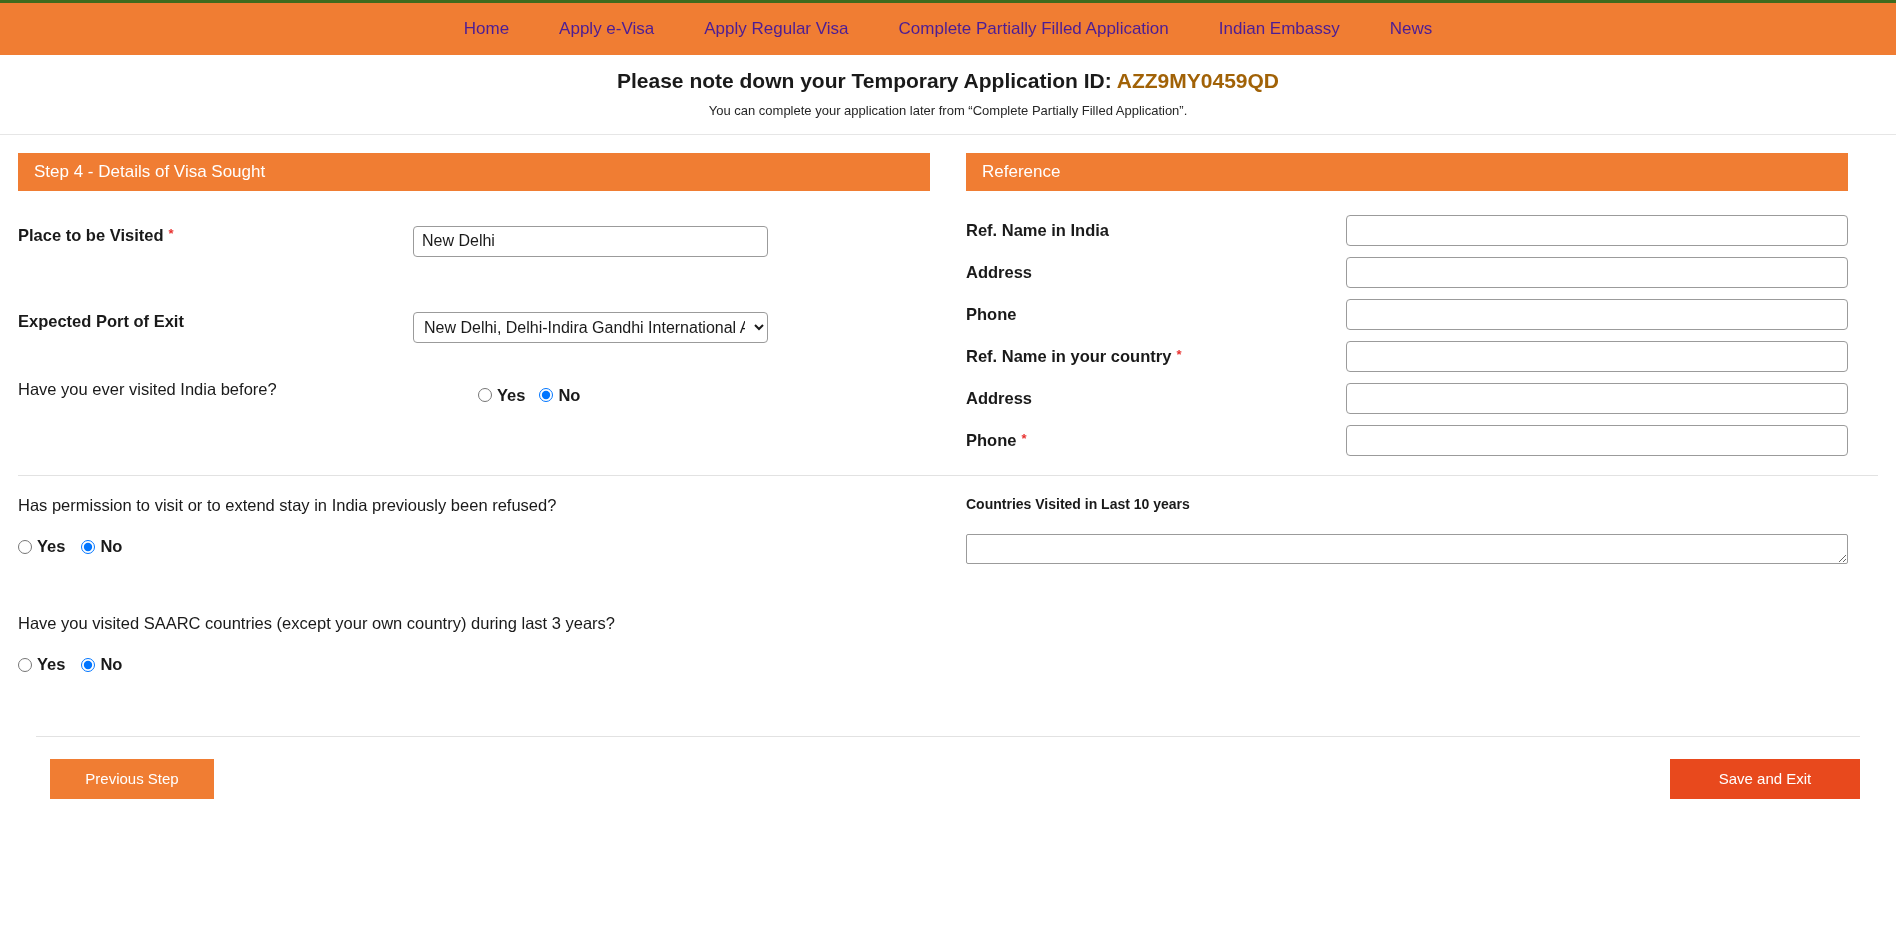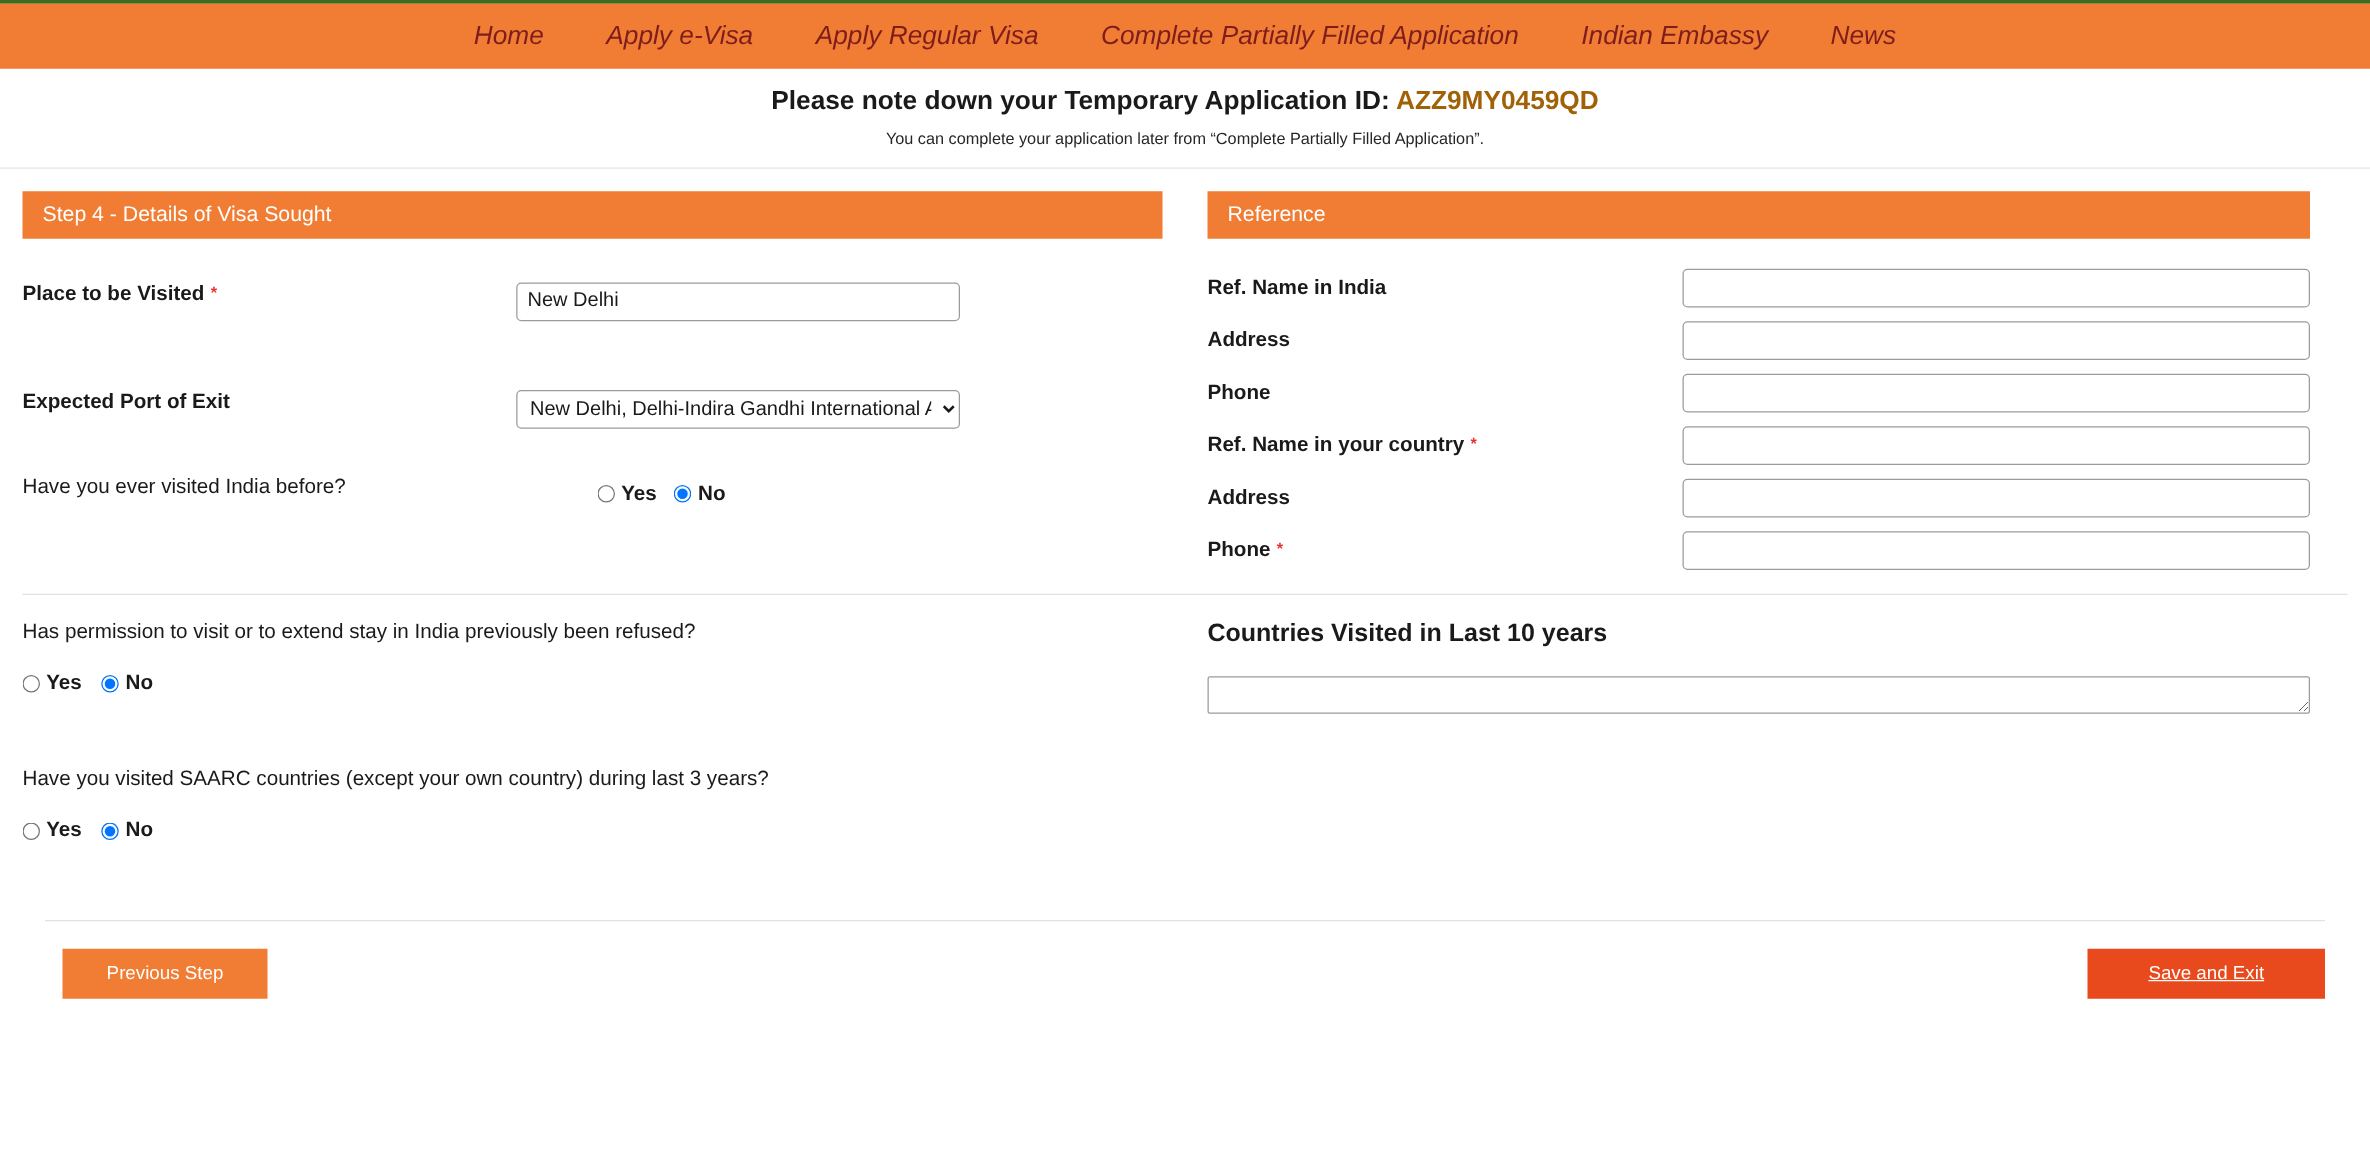--- a/index.html
+++ b/index.html
@@ -20,28 +20,27 @@
   }
   .navbar {
     height: 52px;
     background: #f07d33;
     display: flex;
     align-items: center;
     justify-content: center;
     gap: 0;
   }
   .nav-item {
-    color: #7f1d1d;
-    font-size: 21px;
+    color: #4c1d95;
+    font-size: 17px;
     padding: 0 25px;
     line-height: 52px;
     cursor: pointer;
     white-space: nowrap;
     text-decoration: none;
-    font-style: italic;
   }
 
   
   .notice {
     text-align: center;
     padding: 14px 0 16px 0;
     border-bottom: 1px solid #e6e6e6;
   }
   .notice-title {
     font-size: 21px;
@@ -159,21 +158,21 @@
   }
   .lower-left  { width: 948px; padding: 0 18px; }
   .lower-right { width: 948px; padding: 0 48px 0 18px; }
 
   .q-text {
     font-size: 16.5px;
     color: #1a1a1a;
     margin-bottom: 22px;
   }
   .q-label-bold {
-    font-size: 20px;
+    font-size: 14px;
     font-weight: bold;
     color: #1a1a1a;
     margin-bottom: 22px;
   }
   .radio-row {
     display: flex;
     align-items: center;
     gap: 16px;
     margin-bottom: 58px;
   }
@@ -205,21 +204,21 @@
     font-size: 15px;
     font-family: "Liberation Sans", sans-serif;
     cursor: pointer;
     height: 40px;
     line-height: 40px;
     padding: 0 18px;
     text-align: center;
   }
   .btn-prev   { background: #f07d33; width: 164px; margin-left: 14px; }
   .btn-green  { background: #46bd4e; width: 190px; }
-  .btn-red    { background: #e8491d; width: 190px; margin-left: 28px; text-decoration: underline; }
+  .btn-red    { background: #e8491d; width: 190px; margin-left: 28px; }
   .spacer { flex: 1; }
 </style>
 </head>
 <body>
 
 <div class="topbar-rule"></div>
 
 <nav class="navbar">
   <a class="nav-item">Home</a>
   <a class="nav-item">Apply e-Visa</a>

